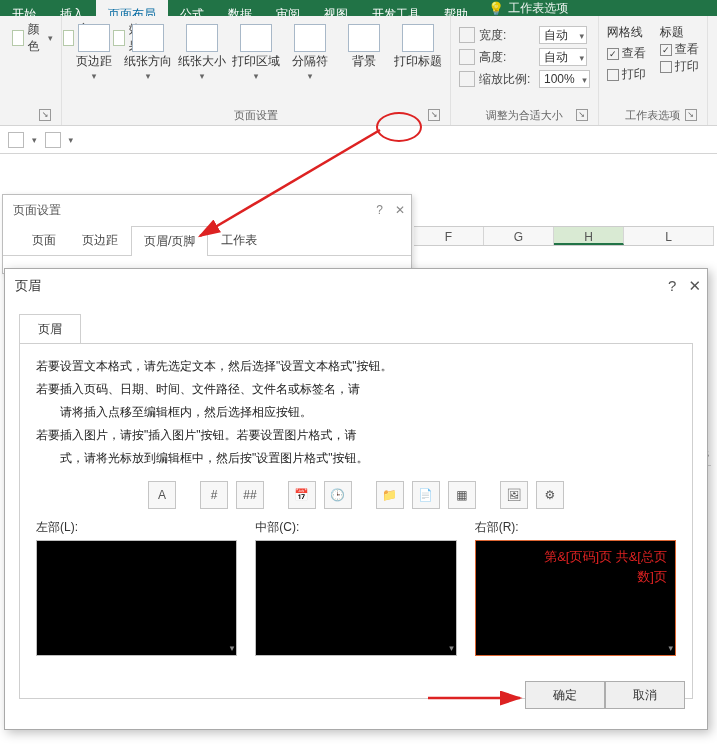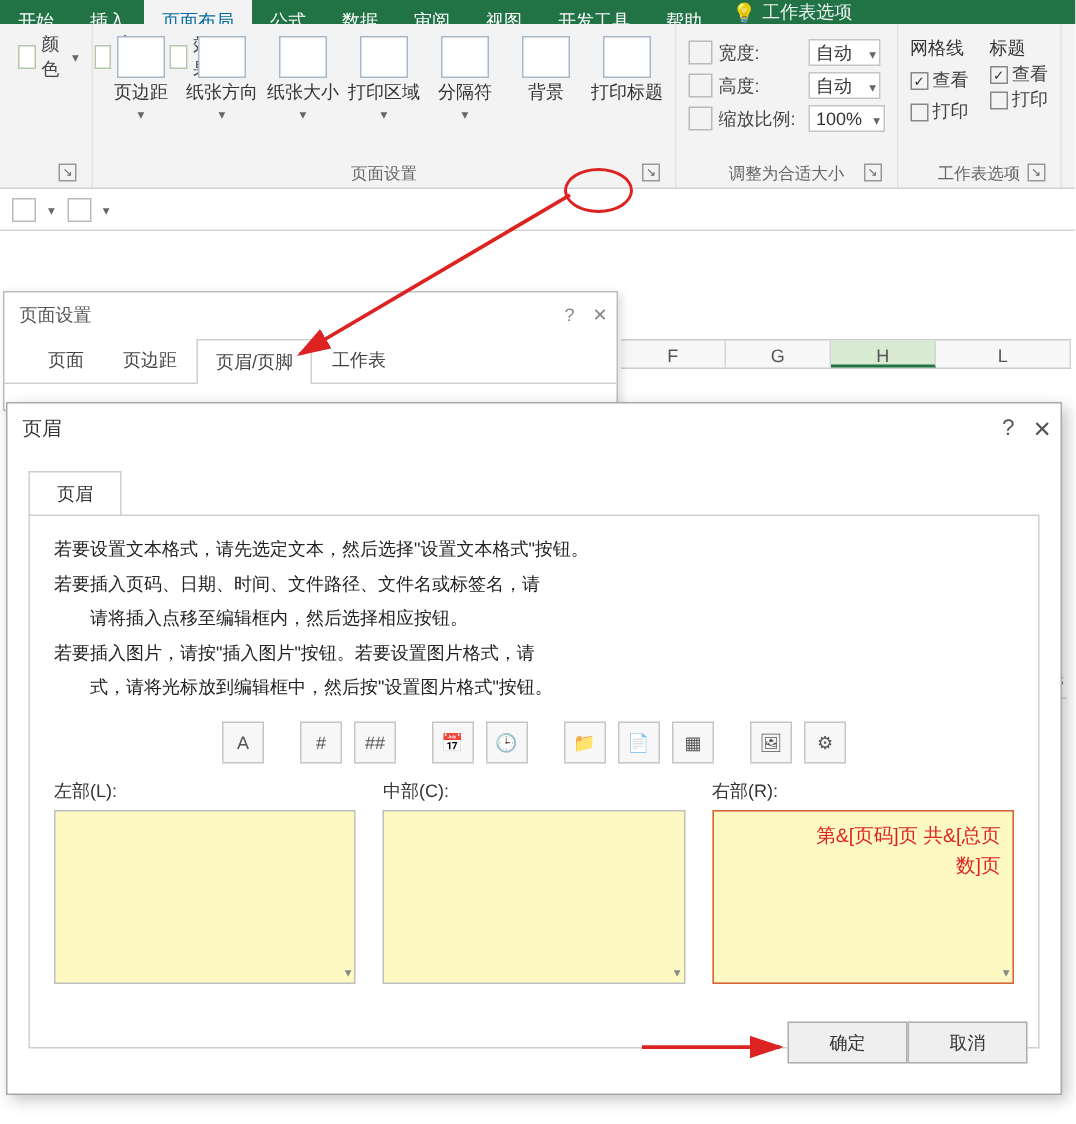--- a/index.html
+++ b/index.html
@@ -185,21 +185,21 @@
   }
   .tool-btn {
     width:28px; height:28px; border:1px solid #c5c5c5; background:#f7f7f7;
     display:flex; align-items:center; justify-content:center;
     font-size:12px; color:#555; cursor:pointer;
   }
   .sections { display:flex; gap:18px; }
   .sec { flex:1; display:flex; flex-direction:column; }
   .sec-label { color:#333; margin-bottom:4px; }
   .sec-box {
-    height:116px; border:1px solid #bfbfbf; background:#fef9c3;
+    height:116px; border:1px solid #bfbfbf; background:#000000;
     position:relative; overflow:auto;
   }
   .sec-box.highlight { outline:1px solid #d63; outline-offset:-1px; }
   .hdr-code {
     color:#d22; text-align:right; padding:6px 8px; line-height:1.5;
     font-size:13px;
   }
   .scroll-caret {
     position:absolute; right:2px; bottom:2px; font-size:9px; color:#888;
   }

